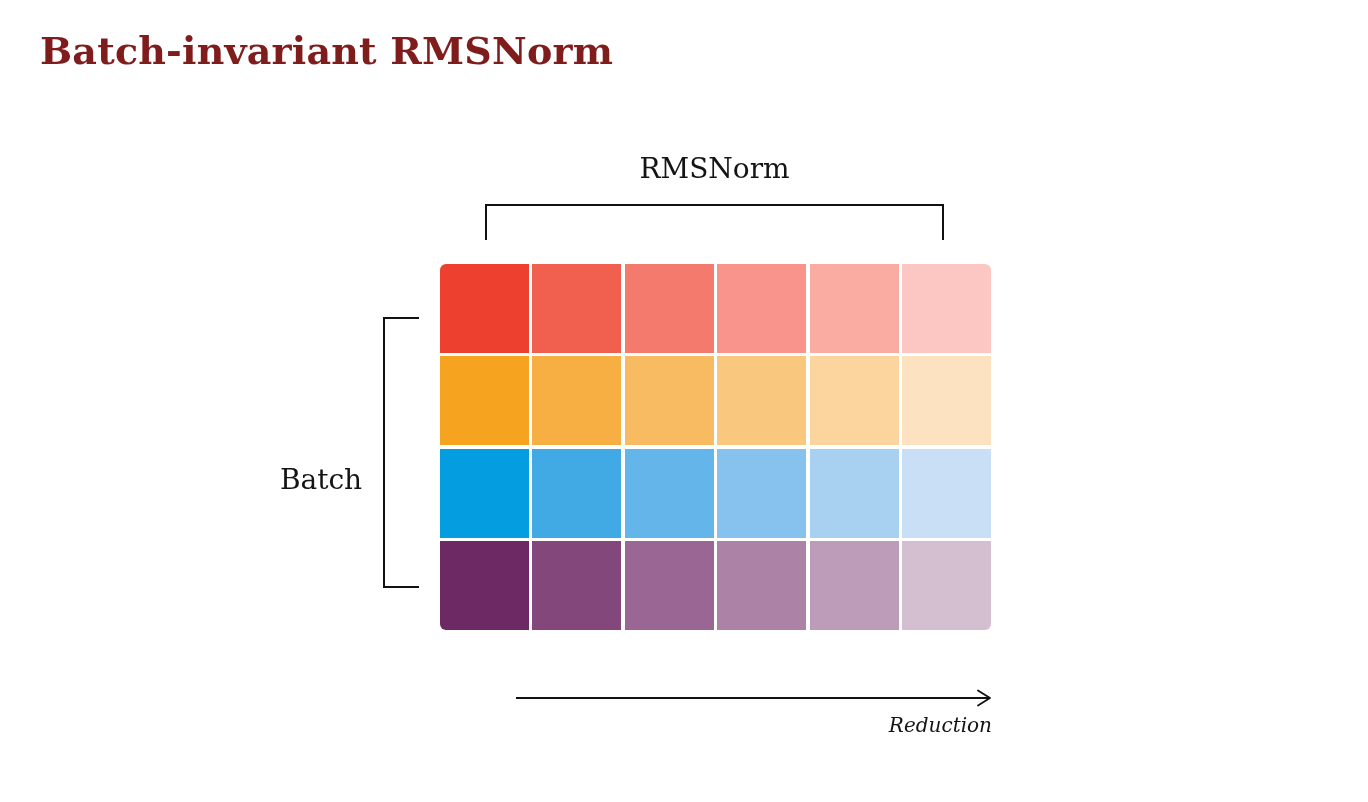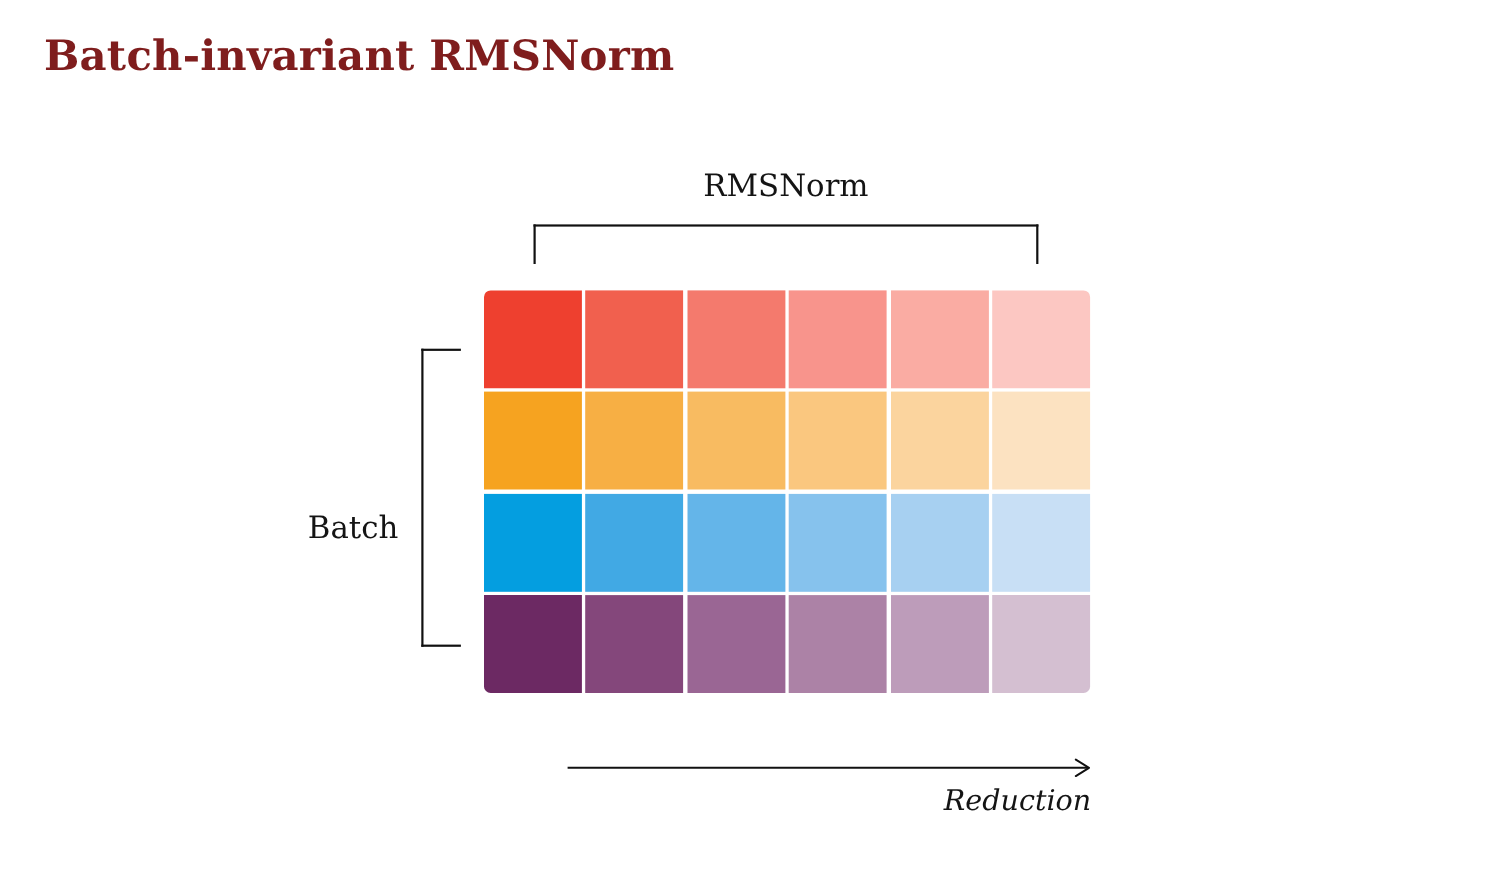--- a/index.html
+++ b/index.html
@@ -87,21 +87,21 @@
     position: absolute;
     left: 513px;
     top: 687px;
     width: 482px;
     height: 22px;
   }
   .reduction-label {
     position: absolute;
     right: 376px;
     top: 713px;
-    font-size: 26px;
+    font-size: 20px;
     font-style: italic;
     color: #141414;
     text-align: center;
     white-space: nowrap;
   }
 </style>
 </head>
 <body>
 
 <div class="canvas">

